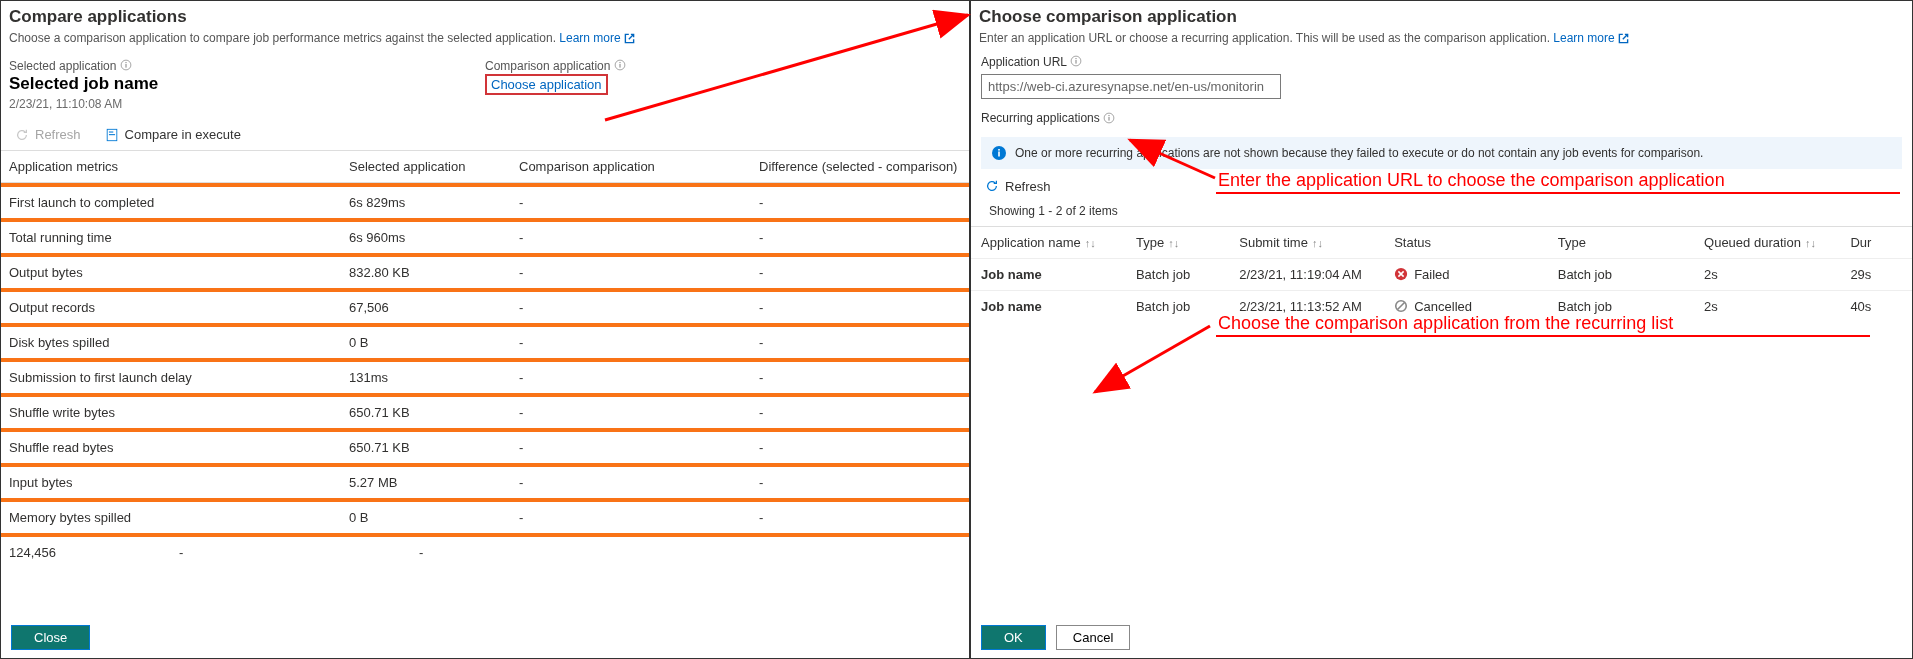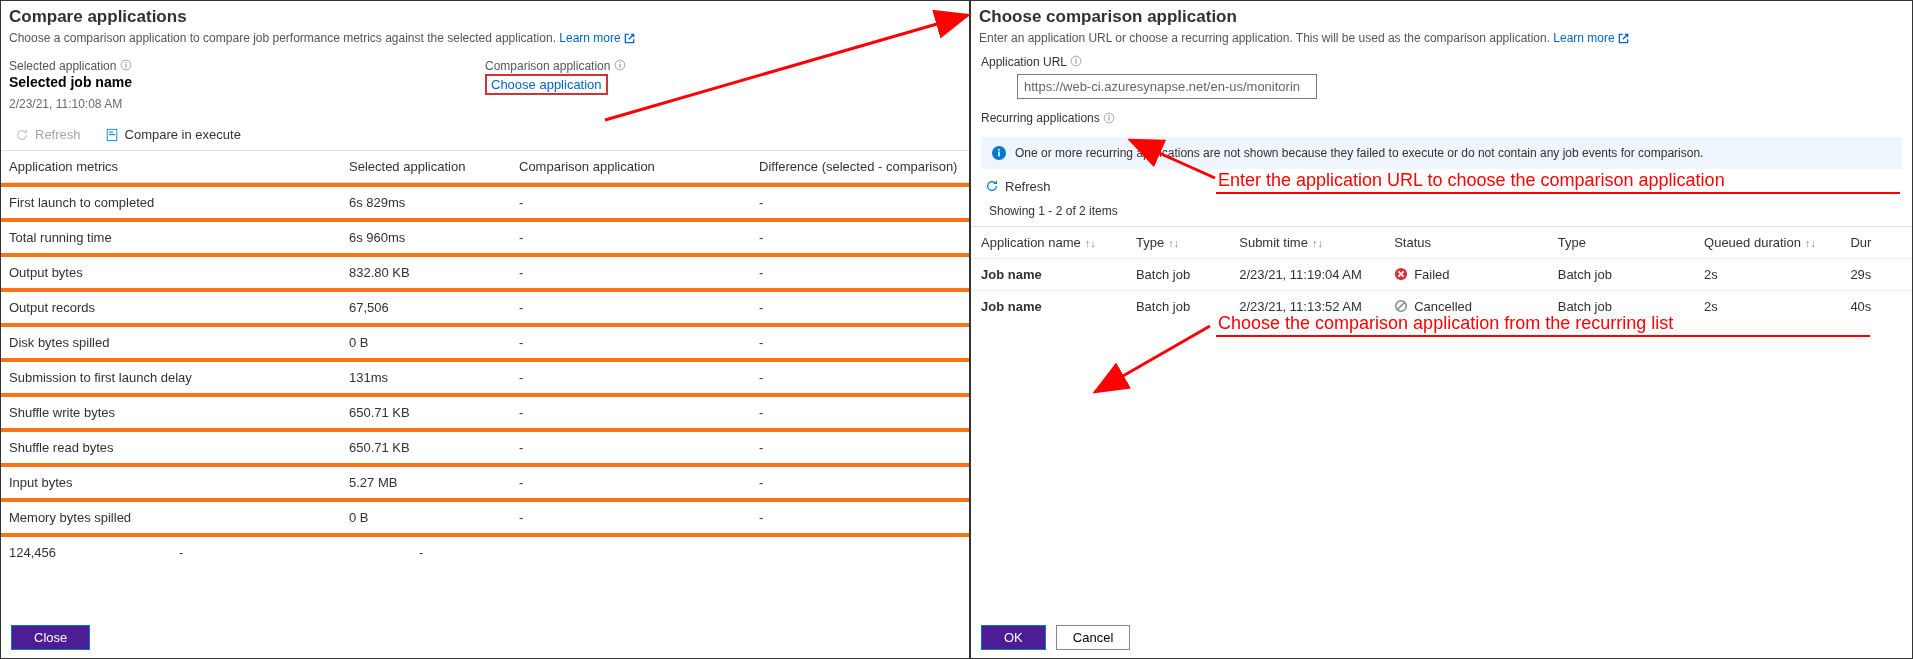--- a/index.html
+++ b/index.html
@@ -25,21 +25,21 @@
   }
   .pane-left   { left: 0;   width: 970px; }
   .pane-right  { left: 970px; width: 943px; }
   .hdr { font-size: 17px; font-weight: 600; padding: 6px 8px 2px 8px; }
   .desc { font-size: 12px; color: #555; padding: 2px 8px 10px 8px; }
   .link { color: #0066c0; cursor: pointer; }
   .link svg { vertical-align: -2px; }
   .sel-row { display: flex; padding: 4px 8px 0 8px; font-size: 12px; color: #555; }
   .sel-col-a { width: 476px; }
   .sel-col-b { flex: 1; }
-  .sel-title { font-size: 14px; font-weight: 600; color: #000; }
+  .sel-title { font-size: 17px; font-weight: 600; color: #000; }
   .ts { font-size: 12px; color: #6a6a6a; padding: 2px 8px 10px 8px; }
   .choose-box { display: inline-block; border: 2px solid #d13438; padding: 1px 4px; }
   .choose-link { color: #0066c0; cursor: pointer; font-size: 13px; }
   .toolbar { display: flex; gap: 24px; padding: 6px 8px 8px 14px; font-size: 13px; color: #333; }
   .tool-item { display: inline-flex; align-items: center; gap: 6px; cursor: pointer; }
   .tool-item.disabled { color: #a5a5a5; cursor: default; }
   .metrics-head, .metrics-row {
     display: flex;
     padding: 8px 8px;
     font-size: 13px;
@@ -50,37 +50,37 @@
   .mc-b { width: 170px; }
   .mc-c { width: 240px; }
   .mc-d { flex: 1; text-align: left; }
   .footer {
     margin-top: auto;
     padding: 8px 10px;
     display: flex;
     gap: 10px;
   }
   .btn-primary {
-    background: #4c1d95;
+    background: #0f766e;
     color: #fff;
     border: 1px solid #0078d4;
     padding: 4px 22px;
     font-size: 13px;
     cursor: pointer;
   }
   .btn-secondary {
     background: #fff;
     border: 1px solid #888;
     padding: 4px 16px;
     font-size: 13px;
     cursor: pointer;
   }
   
   .rlabel { font-size: 12px; color: #333; padding: 0 10px; }
-  .rinput-wrap { padding: 4px 12px 12px 10px; margin-left: 36px; }
+  .rinput-wrap { padding: 4px 12px 12px 10px; }
   .rinput {
     width: 300px;
     border: 1px solid #7a7a7a;
     padding: 4px 6px;
     font-size: 13px;
     color: #666;
   }
   .info-banner {
     margin: 4px 10px 6px 10px;
     background: #eef5fc;

